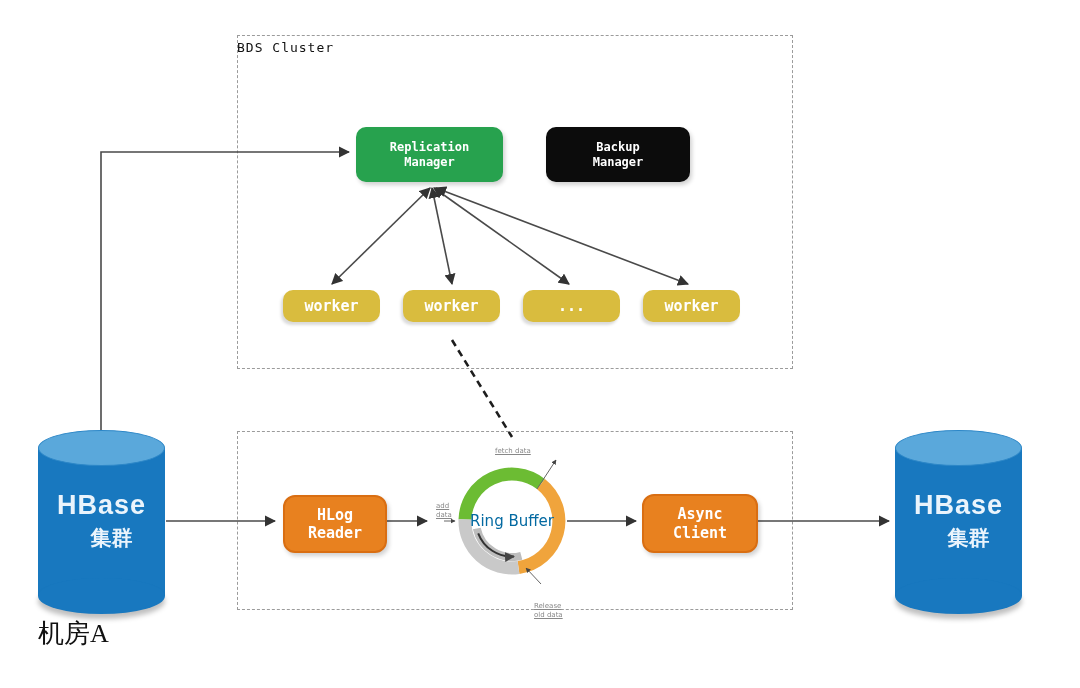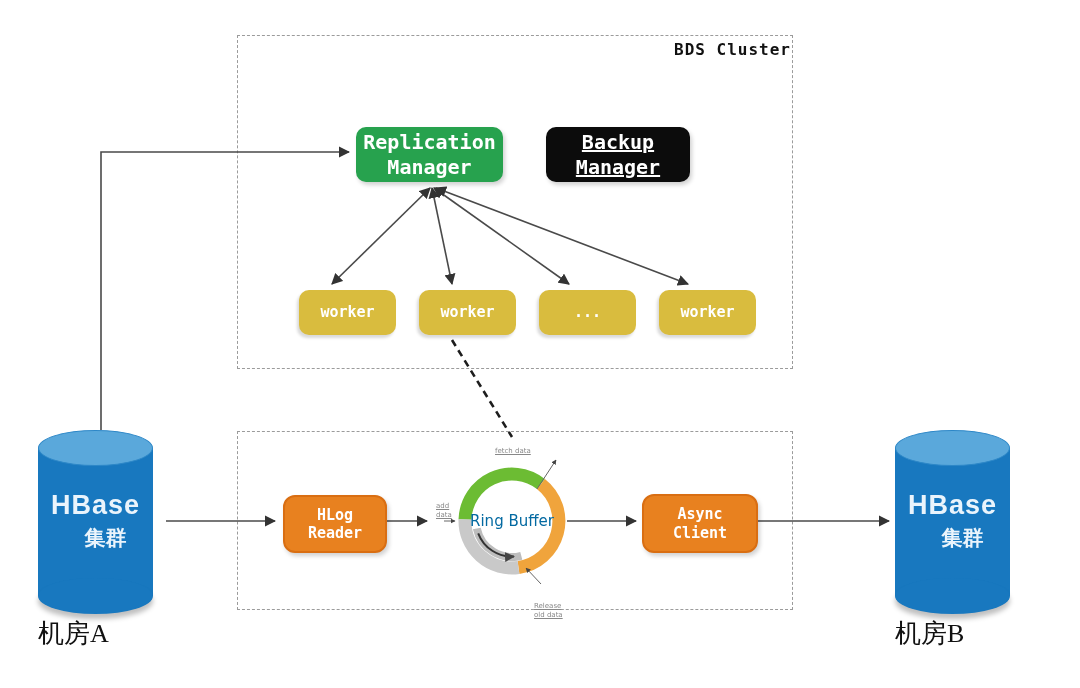--- a/index.html
+++ b/index.html
@@ -3,50 +3,50 @@
 <meta charset="utf-8">
 <style>
   html,body { margin:0; padding:0; background:#ffffff; }
   #canvas { position:relative; width:1080px; height:688px; background:#fff; overflow:hidden;
             font-family:"DejaVu Sans", sans-serif; }
 
   
   .dashed-box { position:absolute; border:1.5px dashed #9b9b9b; background:transparent; }
   .top-box    { left:237px; top:35px;  width:554px; height:332px; }
   .bottom-box { left:237px; top:431px; width:554px; height:177px; }
-  .cluster-title { position:absolute; left:237px; top:40px; width:554px; text-align:right;
-                   font-family:"DejaVu Sans Mono", monospace; font-weight:bold; font-size:16px;
+  .cluster-title { position:absolute; left:237px; top:40px; width:554px; text-align:left;
+                   font-family:"DejaVu Sans Mono", monospace; font-weight:normal; font-size:13px;
                    letter-spacing:1px; color:#111; z-index:3; }
 
   
   .node { position:absolute; display:flex; align-items:center; justify-content:center;
           text-align:center; white-space:pre-line; line-height:1.22;
           font-family:"DejaVu Sans Mono", monospace; font-weight:bold; color:#fff;
           border-radius:10px; box-shadow:2px 3px 4px rgba(0,0,0,0.18); z-index:2; }
-  .rm     { left:356px; top:127px; width:147px; height:55px; background:var(--green);  font-size:20px; }
-  .bm     { left:546px; top:127px; width:144px; height:55px; background:var(--black);  font-size:20px;text-decoration:underline; }
-  .worker { top:290px; width:97px; height:45px; background:var(--yellow); font-size:15px;
-            box-shadow:-2px 3px 3px rgba(0,0,0,0.15);margin-left:16px; }
+  .rm     { left:356px; top:127px; width:147px; height:55px; background:var(--green);  font-size:12px; }
+  .bm     { left:546px; top:127px; width:144px; height:55px; background:var(--black);  font-size:12px; }
+  .worker { top:290px; width:97px; height:32px; background:var(--yellow); font-size:15px;
+            box-shadow:-2px 3px 3px rgba(0,0,0,0.15); }
   .w1 {left:283px;} .w2 {left:403px;} .w3 {left:523px;} .w4 {left:643px;}
   .orange-node { background:var(--orange); border:2px solid var(--orange-dark);
                  border-radius:12px; font-size:15px; }
   .hlog  { left:283px; top:495px; width:100px; height:54px; }
   .async { left:642px; top:494px; width:112px; height:55px; }
 
   
   .ring-label { position:absolute; left:458px; top:512px; width:108px; text-align:center;
                 font-size:15px; color:#0369a1; z-index:2; }
   .ann { position:absolute; font-size:7px; color:#888; white-space:pre-line;
          line-height:1.3; z-index:3;text-decoration:underline; }
   .ann-fetch   { left:495px; top:447px; }
   .ann-add     { left:436px; top:502px; width:26px; text-align:left; }
   .ann-release { left:534px; top:602px; }
 
   
-  .cyl { position:absolute; width:115px; height:186px; z-index:2; }
+  .cyl { position:absolute; width:127px; height:186px; z-index:2; }
   .cyl-a { left:38px;  top:430px; }
   .cyl-b { left:895px; top:430px; }
   .cyl .cyl-body   { position:absolute; left:0; right:0; top:18px; height:148px; background:var(--blue); }
   .cyl .cyl-bottom { position:absolute; left:0; right:0; top:148px; height:36px; border-radius:50%;
                      background:var(--blue); box-shadow:0 5px 5px rgba(0,0,0,0.25); }
   .cyl .cyl-top    { position:absolute; left:0; right:0; top:0; height:36px; border-radius:50%;
                      background:var(--blue-light); border:1px solid #2d87c7; box-sizing:border-box; }
   .cyl .cyl-label  { position:absolute; left:0; right:0; top:60px; text-align:center; z-index:2;
                      color:#eaf4fc; font-family:"Liberation Sans", sans-serif; font-weight:bold; }
   .cyl .en { font-size:27px; letter-spacing:1px; }
@@ -149,15 +149,14 @@
 
   <div class="cyl cyl-b">
     <div class="cyl-body"></div>
     <div class="cyl-bottom"></div>
     <div class="cyl-top"></div>
     <div class="cyl-label">
       <div class="en">HBase</div>
       <div class="cn">集群</div>
     </div>
   </div>
-  <div class="caption cap-b">机房B</div>
 
 </div>
 
 </body></html>

